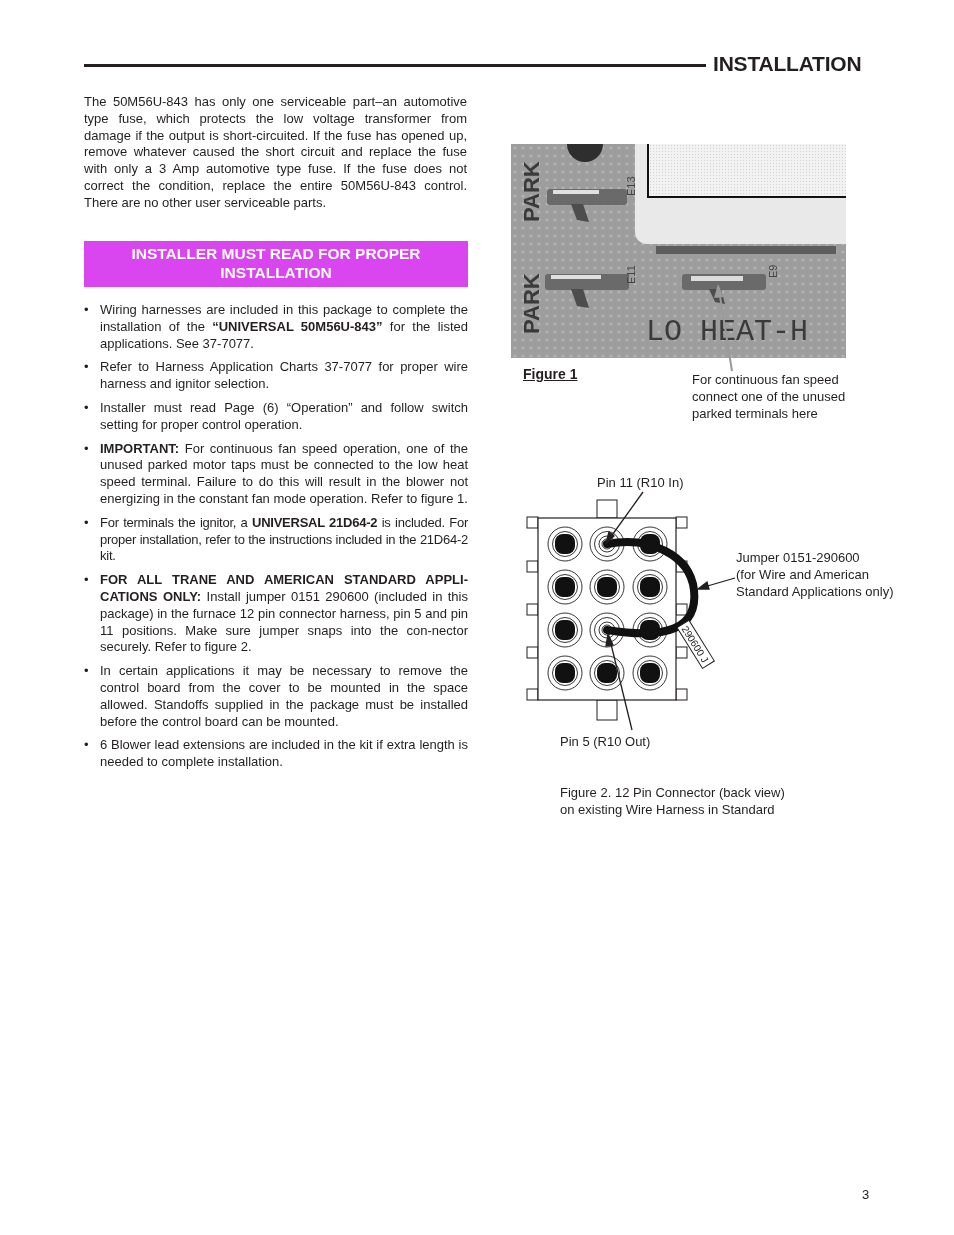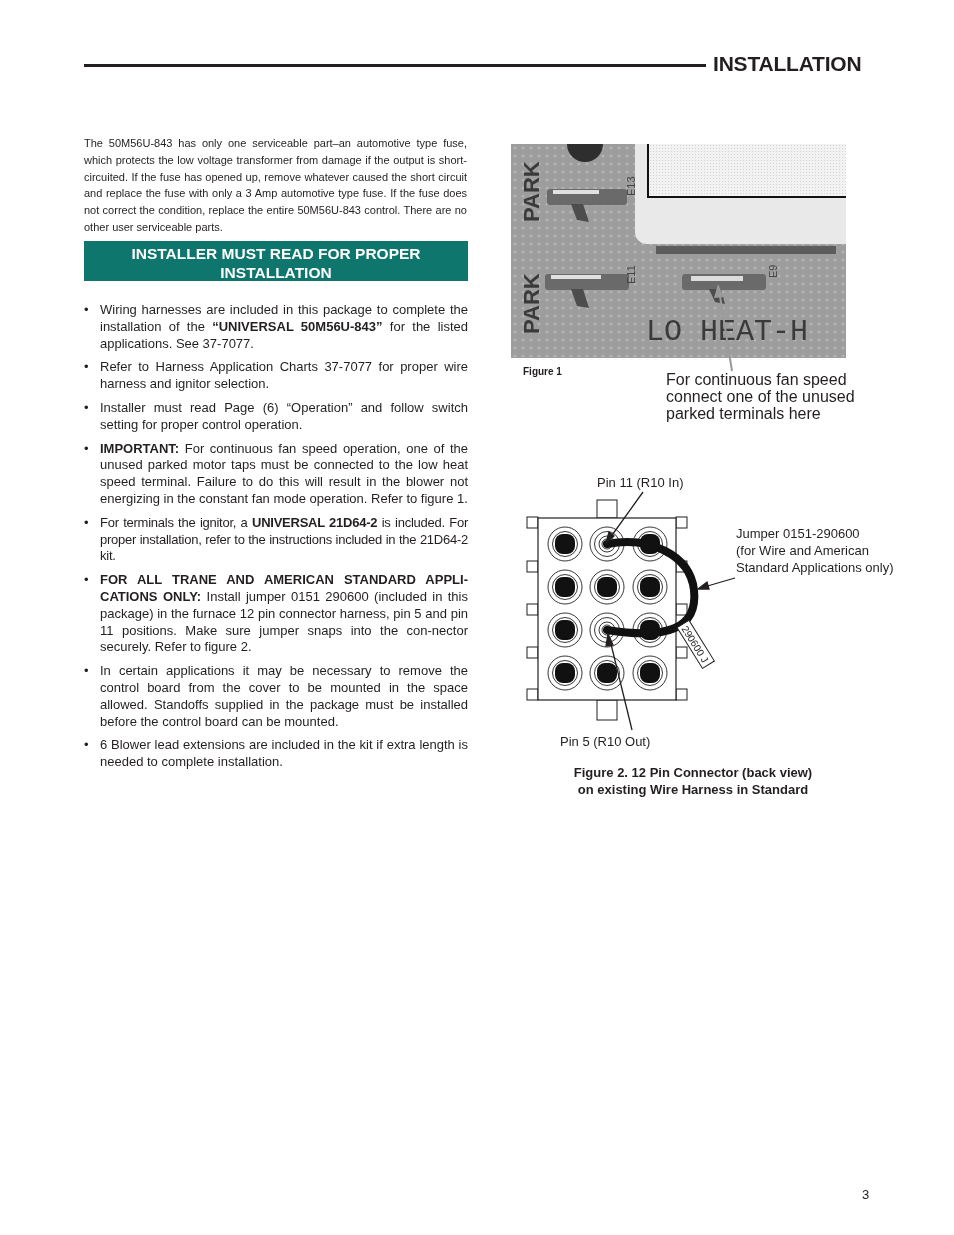--- a/index.html
+++ b/index.html
@@ -1,32 +1,32 @@
 <!DOCTYPE html>
 <html><head>
 <meta charset="utf-8">
 <style>
   html, body { margin:0; padding:0; background:#ffffff; }
   body { width:954px; height:1235px; position:relative; overflow:hidden;
          font-family:"Liberation Sans", sans-serif; color:#231f20; }
   .rule { position:absolute; left:84px; top:64px; width:622px; height:3px; background:#231f20; }
   .page-title { position:absolute; left:713px; top:52px; font-size:21px; font-weight:bold; letter-spacing:-0.2px; }
-  .intro { position:absolute; left:84px; top:94px; width:383px; font-size:11px; line-height:16.8px; text-align:justify;margin-top:41px; }
-  .banner { position:absolute; left:84px; top:241px; width:384px; height:40px; background:#0f766e; color:#fff;
+  .intro { position:absolute; left:84px; top:94px; width:383px; font-size:13px; line-height:16.8px; text-align:justify; }
+  .banner { position:absolute; left:84px; top:241px; width:384px; height:46px; background:#d946ef; color:#fff;
             font-size:15.5px; font-weight:bold; text-align:center; line-height:19px; padding-top:3px; box-sizing:border-box; }
   .bullets { position:absolute; left:84px; top:302px; width:384px; margin:0; padding:0; list-style:none; }
   .bullets li { position:relative; padding-left:16px; font-size:13px; line-height:16.8px; text-align:justify; margin-bottom:7px; }
   .bullets li .dot { position:absolute; left:0; top:0; }
   .bullets b { font-weight:bold; }
   .tight { letter-spacing:-0.25px; }
   .photo { position:absolute; left:511px; top:144px; width:335px; height:214px; }
-  .fig1-label { position:absolute; left:523px; top:366px; font-size:10px; font-weight:bold; }
-  .fig1-note { position:absolute; left:666px; top:371px; font-size:16px; line-height:17px; width:190px; }
+  .fig1-label { position:absolute; left:523px; top:366px; font-size:14px; font-weight:bold;text-decoration:underline; }
+  .fig1-note { position:absolute; left:692px; top:371px; font-size:13px; line-height:17px; width:190px; }
   .lbl { position:absolute; font-size:13px; line-height:17px; white-space:nowrap; }
-  .fig2-caption { position:absolute; left:560px; top:764px; width:266px; text-align:center; font-size:13px; font-weight:bold; line-height:17px; }
+  .fig2-caption { position:absolute; left:560px; top:784px; width:266px; text-align:left; font-size:13px; font-weight:normal; line-height:17px; }
   .page-number { position:absolute; left:862px; top:1187px; font-size:13px; }
   svg { position:absolute; left:0; top:0; }
 </style>
 </head>
 <body>
 
 <div class="rule"></div>
 <div class="page-title">INSTALLATION</div>
 
 <div class="intro">The 50M56U-843 has only one serviceable part–an automotive type fuse, which protects the low voltage transformer from damage if the output is short-circuited. If the fuse has opened up, remove whatever caused the short circuit and replace the fuse with only a 3 Amp automotive type fuse. If the fuse does not correct the condition, replace the entire 50M56U-843 control. There are no other user serviceable parts.</div>
@@ -200,21 +200,21 @@
     <path d="M608 634 L606 646 L613 645 Z"></path>
   </g>
   <g stroke="#231f20" stroke-width="1.3" fill="#231f20">
     <line x1="735" y1="578" x2="704" y2="587"></line>
     <path d="M698 589 L707 582 L709 589 Z"></path>
   </g>
 </svg>
 
 <div class="lbl" style="left:597px; top:474px;">Pin 11 (R10 In)</div>
 <div class="lbl" style="left:560px; top:733px;">Pin 5 (R10 Out)</div>
-<div class="lbl" style="left:736px; top:525px;">
+<div class="lbl" style="left:736px; top:549px;">
   <div>Jumper 0151-290600</div>
   <div>(for Wire and American</div>
   <div>Standard Applications only)</div>
 </div>
 
 <div class="fig2-caption">
   <div>Figure 2. 12 Pin Connector (back view)</div>
   <div>on existing Wire Harness in Standard</div>
 </div>
 

